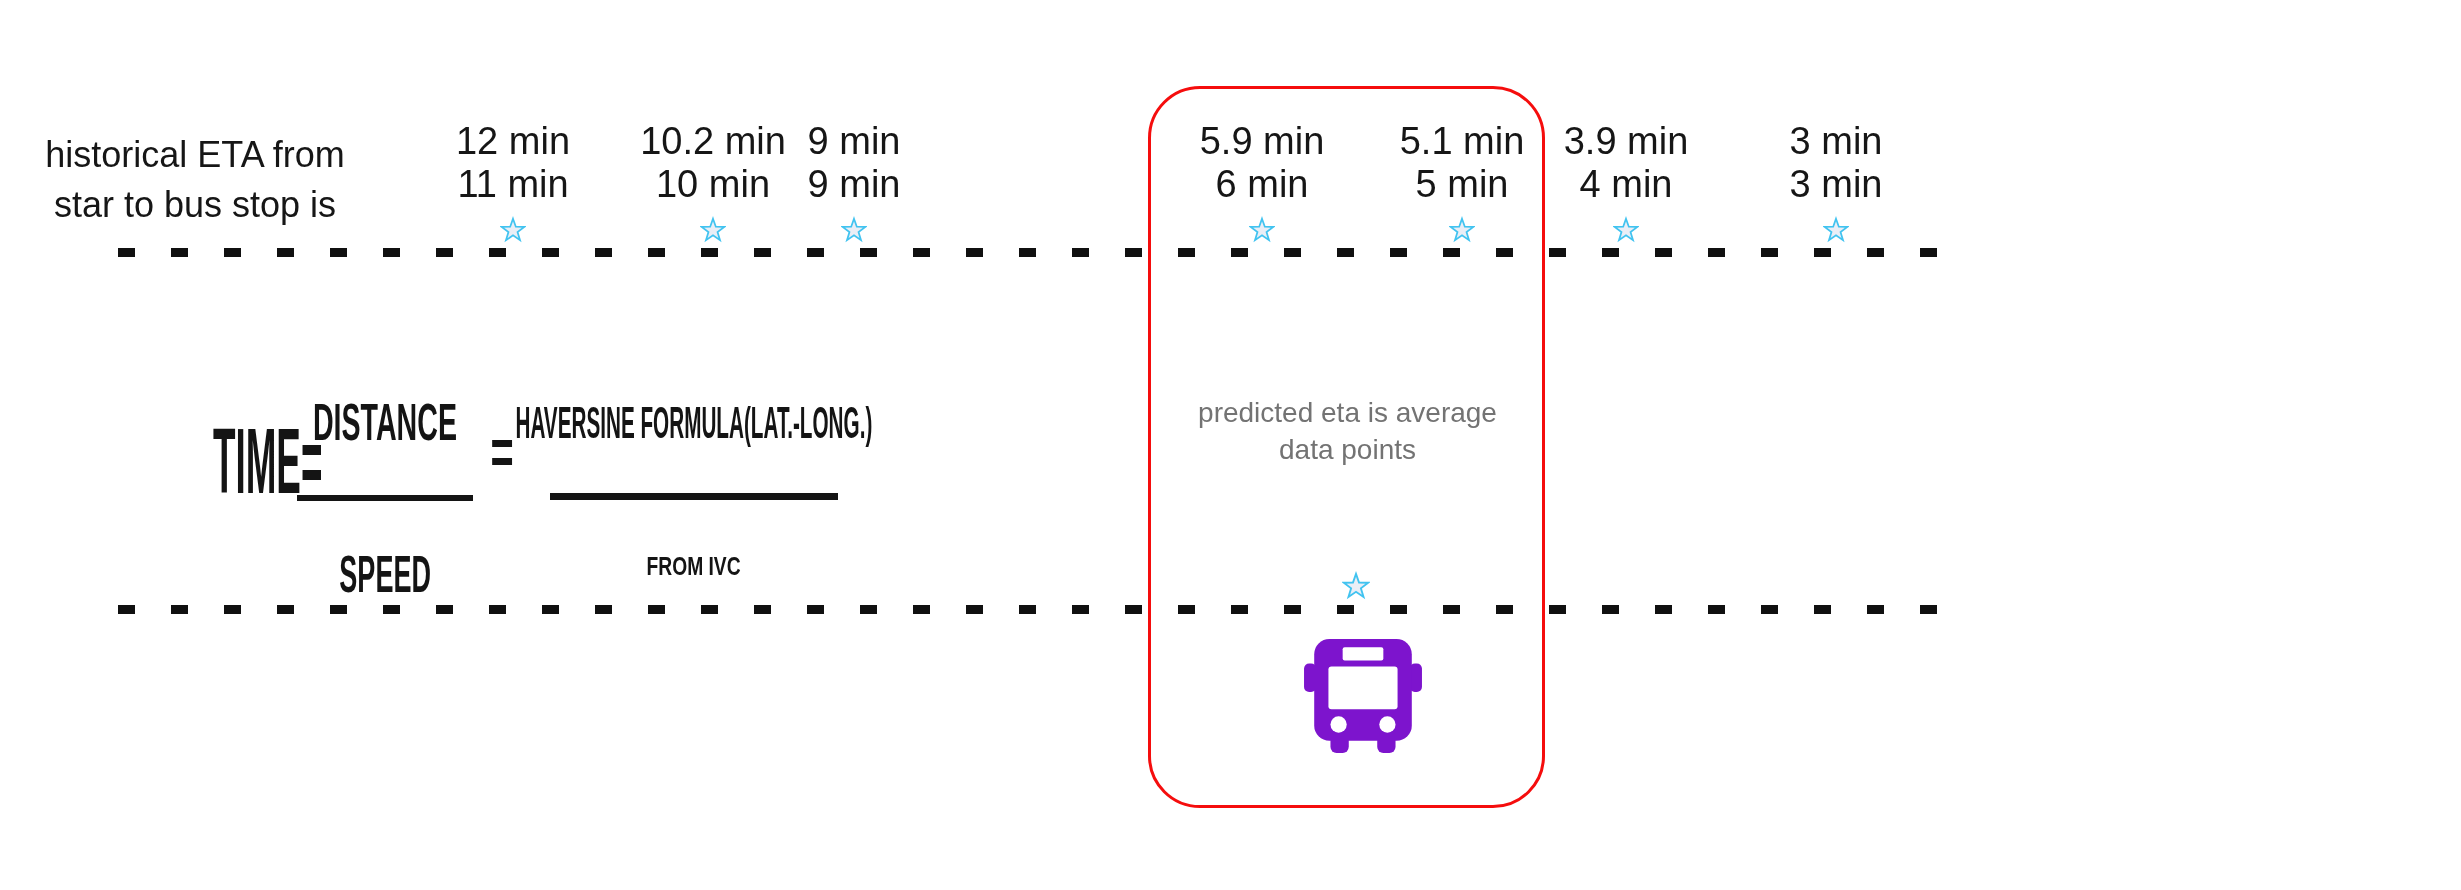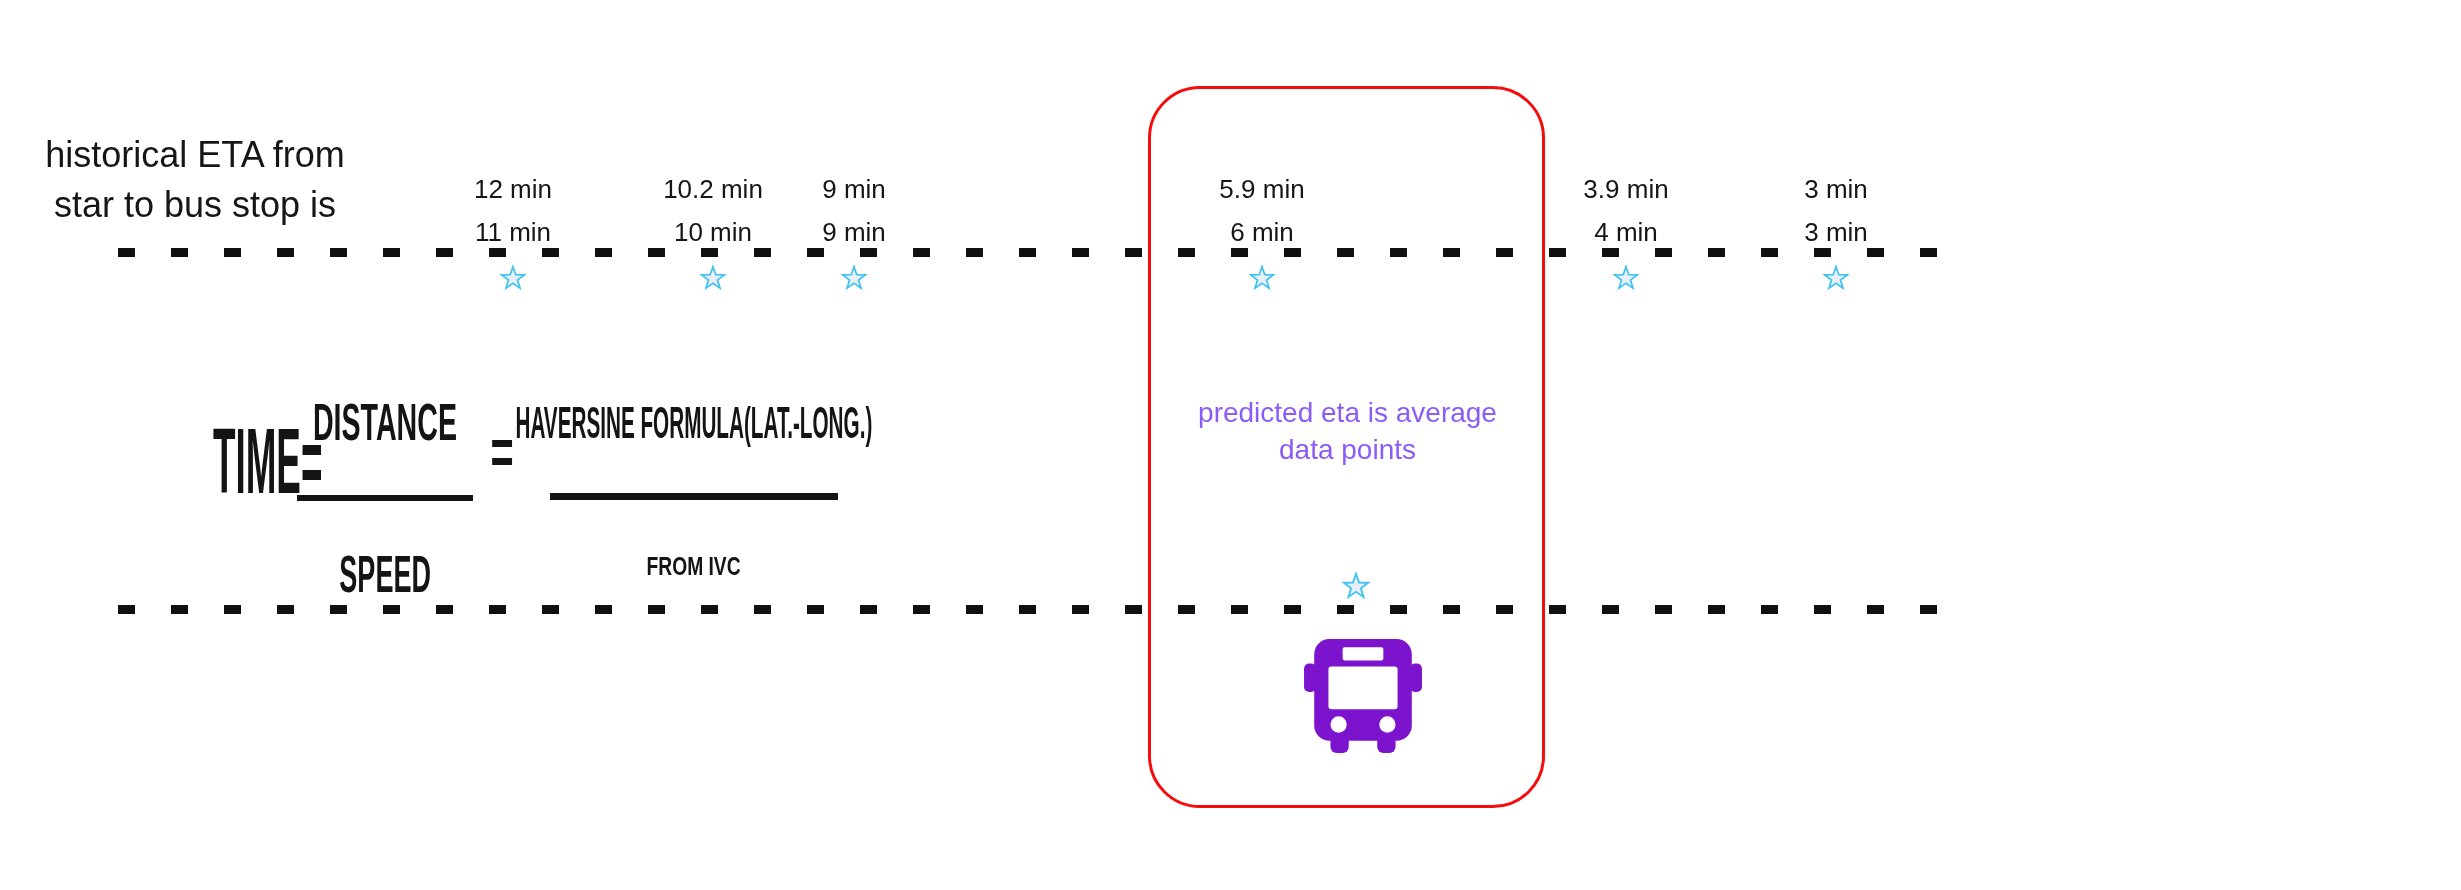--- a/index.html
+++ b/index.html
@@ -6,38 +6,38 @@
   #canvas{
     position:relative;width:1959px;height:890px;background:#ffffff;overflow:hidden;
     font-family:"Liberation Sans","DejaVu Sans",sans-serif;color:#1b1b1b;
   }
   
   .intro{
     position:absolute;left:25px;top:130px;width:340px;text-align:center;
     font-size:36px;line-height:50px;color:#161616;
   }
   
-  .col{position:absolute;top:120px;width:170px;text-align:center;font-size:26px;color:#161616;margin-top:48px;}
+  .col{position:absolute;top:120px;width:170px;text-align:center;font-size:38px;color:#161616;}
   .col .t{line-height:43px;white-space:nowrap;}
   .col .star-wrap{margin-top:10px;line-height:0;}
   
   .dash{
     position:absolute;left:118px;width:2150px;height:9px;
     background:repeating-linear-gradient(90deg,#101010 0 17px,transparent 17px 53px);
   }
   .dash.one{top:248px;}
   .dash.two{top:605px;}
   
   .hbox{
     position:absolute;left:1148px;top:86px;width:397px;height:722px;
     border:3.5px solid #f50d0d;border-radius:52px;box-sizing:border-box;background:transparent;
   }
   .hnote{
     position:absolute;left:1160px;top:394px;width:375px;text-align:center;
-    font-size:28px;line-height:37px;color:#8b5cf6;
+    font-size:28px;line-height:37px;color:#737373;
   }
   .pred-star{position:absolute;left:1342px;top:571px;line-height:0;}
   .bus{position:absolute;left:1301px;top:633px;line-height:0;}
   .busstop{position:absolute;left:2218px;top:16px;line-height:0;}
   
   .cond{display:block;white-space:nowrap;text-align:center;transform-origin:50% 50%;color:#141414;}
   .f-lhs{position:absolute;left:180px;top:425px;width:110px;height:72px;}
   .f-lhs .cond{font-size:92px;font-weight:800;line-height:72px;transform:scaleX(.40);}
   .f-eq2{position:absolute;left:483px;top:424px;width:38px;height:56px;}
   .f-eq2 .cond{font-size:64px;font-weight:800;line-height:56px;transform:scaleX(.62);}
@@ -86,20 +86,29 @@
     <div class="t">9 min</div>
     <div class="star-wrap">
         <svg width="26" height="27" viewBox="0 0 24 24" style="margin:0 auto">
           <path d="M12 2 L14.59 9.44 L22.46 9.6 L16.18 14.36 L18.47 21.9 L12 17.4 L5.53 21.9 L7.82 14.36 L1.54 9.6 L9.41 9.44 Z" fill="#eaeef6" stroke="#41c3f0" stroke-width="1.6"></path>
         </svg>
       </div>
   </div>
   <div class="col" style="left:1177px">
     <div class="t">5.9 min</div>
     <div class="t">6 min</div>
+    <div class="star-wrap">
+        <svg width="26" height="27" viewBox="0 0 24 24" style="margin:0 auto">
+          <path d="M12 2 L14.59 9.44 L22.46 9.6 L16.18 14.36 L18.47 21.9 L12 17.4 L5.53 21.9 L7.82 14.36 L1.54 9.6 L9.41 9.44 Z" fill="#eaeef6" stroke="#41c3f0" stroke-width="1.6"></path>
+        </svg>
+      </div>
+  </div>
+  <div class="col" style="left:1377px">
+    <div class="t">5.1 min</div>
+    <div class="t">5 min</div>
     <div class="star-wrap">
         <svg width="26" height="27" viewBox="0 0 24 24" style="margin:0 auto">
           <path d="M12 2 L14.59 9.44 L22.46 9.6 L16.18 14.36 L18.47 21.9 L12 17.4 L5.53 21.9 L7.82 14.36 L1.54 9.6 L9.41 9.44 Z" fill="#eaeef6" stroke="#41c3f0" stroke-width="1.6"></path>
         </svg>
       </div>
   </div>
   <div class="col" style="left:1541px">
     <div class="t">3.9 min</div>
     <div class="t">4 min</div>
     <div class="star-wrap">

